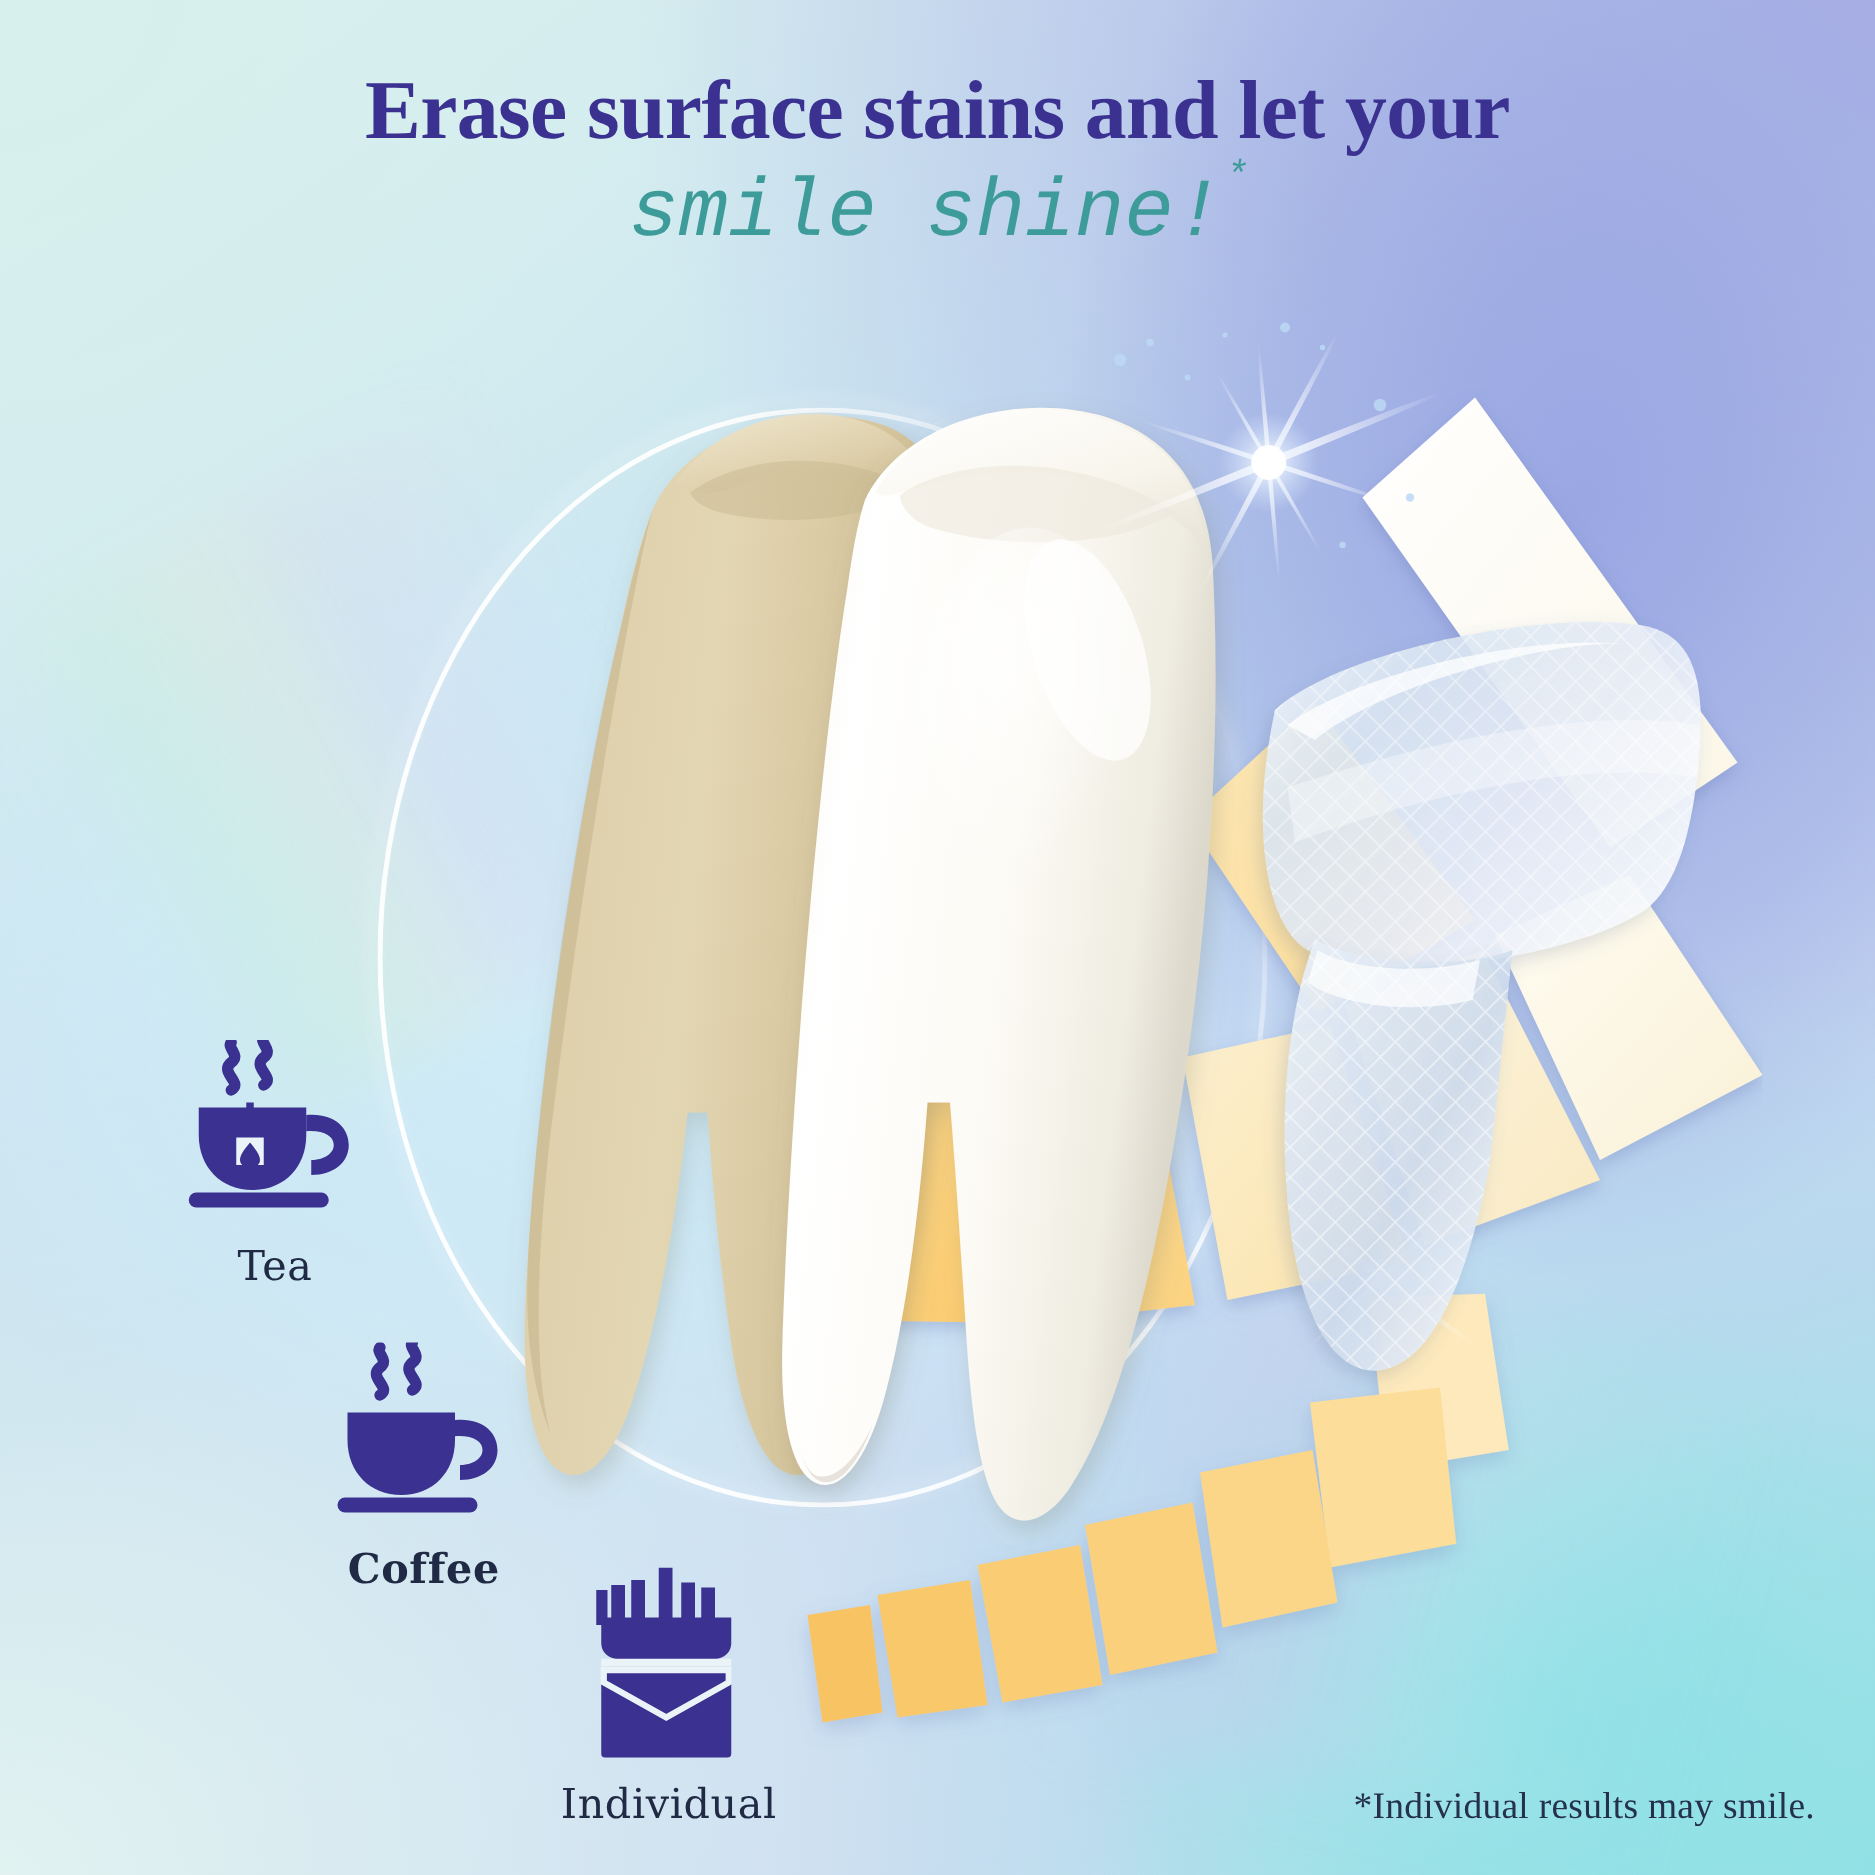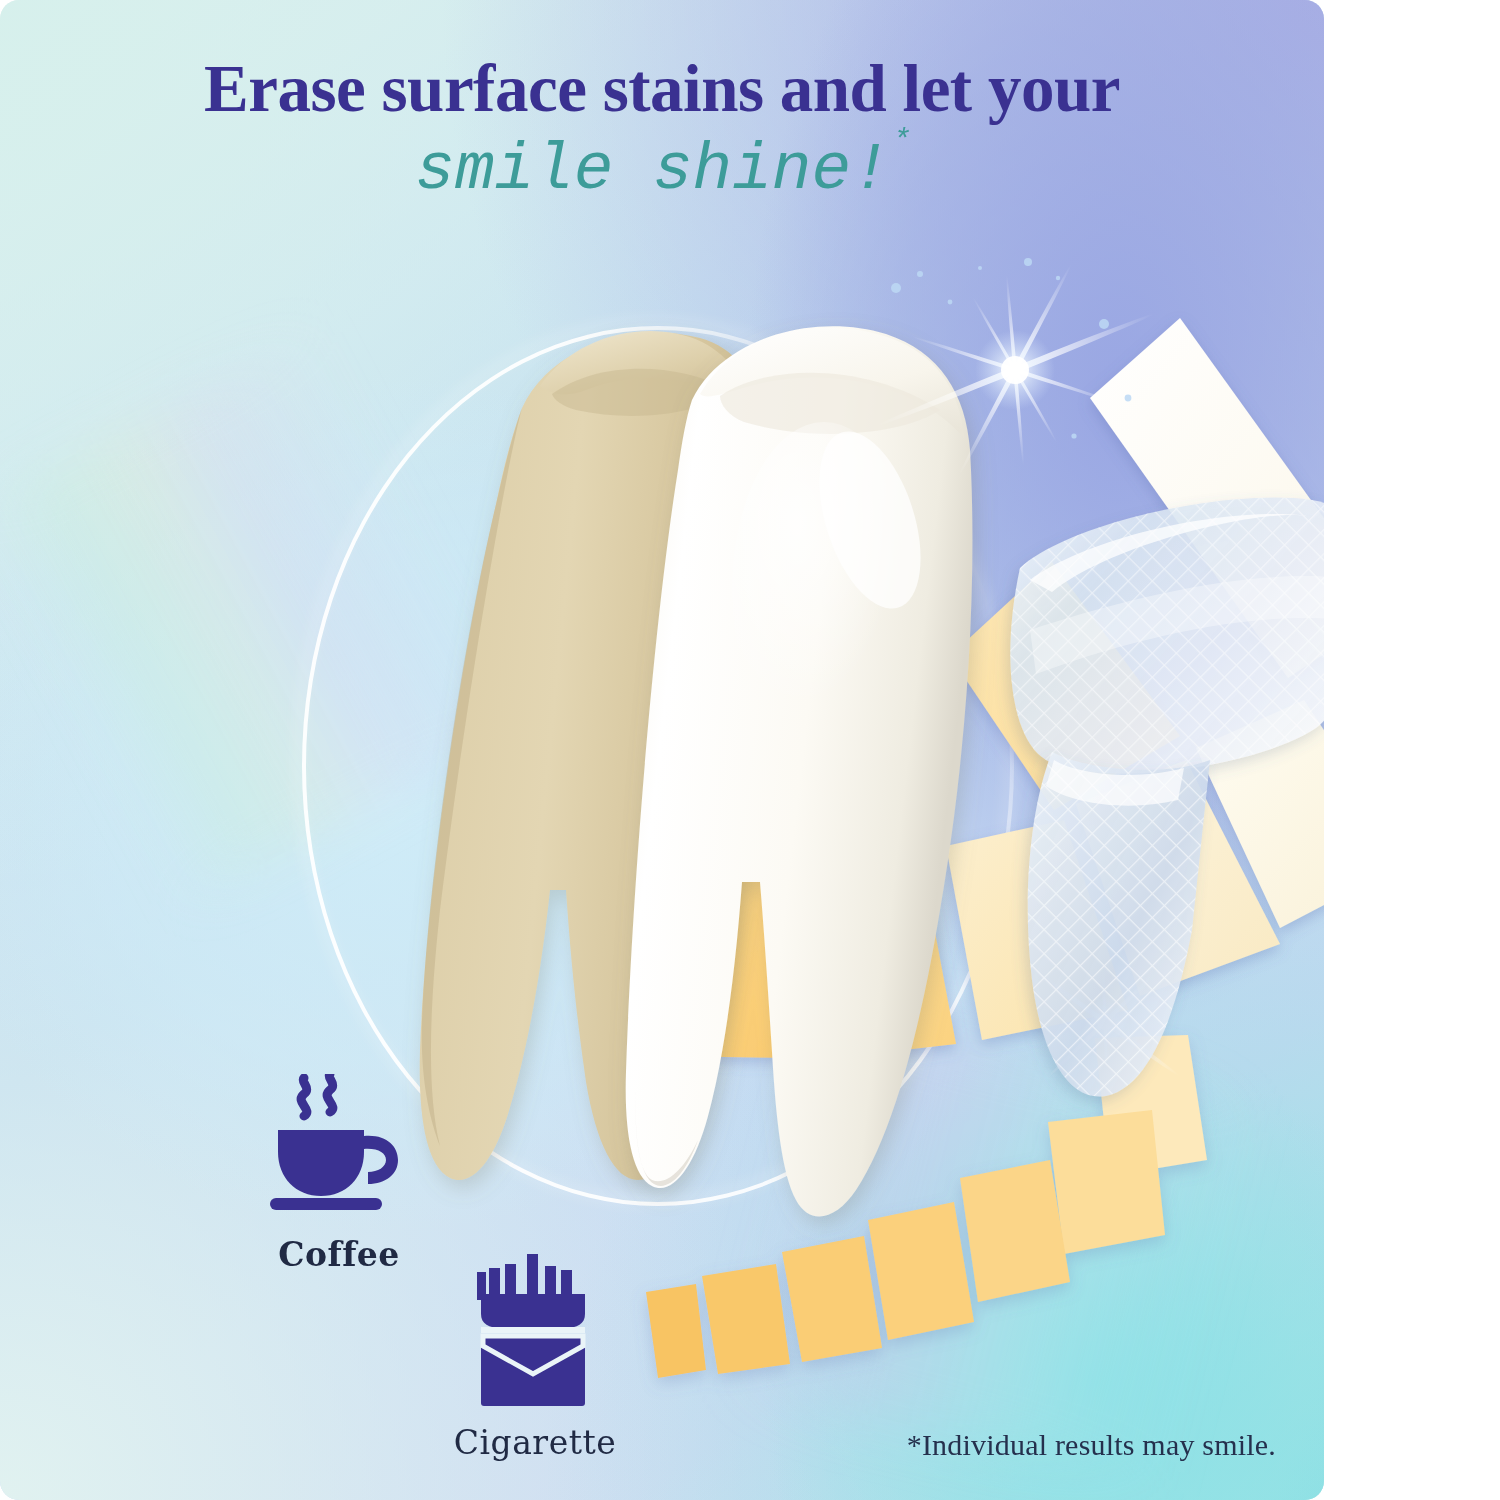--- a/index.html
+++ b/index.html
@@ -2,26 +2,25 @@
 <html><head>
 <meta charset="utf-8">
 <style>
   html, body {
     margin: 0;
     padding: 0;
     background: #ffffff;
   }
   #stage {
     position: relative;
-    width: 1324px;
+    width: 1500px;
     height: 1500px;
     overflow: hidden;
     font-family: "Liberation Serif", "DejaVu Serif", serif;
     isolation: isolate;
-    border-radius: 19px;
   }
 
   
   .bg-base {
     position: absolute;
     inset: 0;
     background:
       radial-gradient(115% 95% at 100% 0%,   rgba(168,172,228,0.95) 0%, rgba(168,172,228,0.55) 30%, rgba(168,172,228,0.0) 58%),
       radial-gradient(95% 80% at 100% 100%,  rgba(130,222,226,0.80) 0%, rgba(150,226,228,0.40) 34%, rgba(150,226,228,0.0) 62%),
       radial-gradient(110% 90% at 0% 0%,     rgba(214,240,236,0.95) 0%, rgba(214,240,236,0.45) 36%, rgba(214,240,236,0.0) 66%),
@@ -536,20 +535,43 @@
   </div>
 
   <div class="headline-wrap">
     <div class="headline">Erase surface stains and let your</div>
     <div class="subline">
       <span>smile shine!</span><span class="star">*</span>
     </div>
   </div>
 
 
+  <div class="icon-item" id="icon-tea">
+    <svg class="glyph" width="150" height="150" viewBox="0 0 150 150" xmlns="http://www.w3.org/2000/svg">
+      <g fill="none" stroke="#3a3191" stroke-width="9" stroke-linecap="round" stroke-linejoin="round">
+        <path d="M40 40 c 10 -6, -10 -14, 0 -22 c 8 -6, -4 -12, 0 -16"></path>
+        <path d="M66 36 c 10 -6, -10 -14, 0 -22 c 8 -6, -4 -12, 0 -16"></path>
+      </g>
+      <g fill="#3a3191">
+
+        <path d="M14 54 h86 v22 c 0 26, -18 44, -43 44 c -25 0, -43 -18, -43 -44 Z"></path>
+
+        <path d="M100 60 c 22 -2, 34 10, 34 24 c 0 14, -12 24, -30 24 l 0 -12
+                 c 10 0, 18 -5, 18 -12 c 0 -7, -8 -12, -22 -11 Z"></path>
+
+        <rect x="6" y="122" width="112" height="12" rx="6"></rect>
+
+        <rect x="52" y="50" width="6" height="26"></rect>
+        <path d="M40 76 h30 v24 c 0 4, -3 6, -7 6 h-16 c -4 0, -7 -2, -7 -6 Z" fill="#3a3191"></path>
+        <path d="M44 78 h22 v22 h-22 Z" fill="#eaf4f8"></path>
+        <path d="M55 82 c 5 6, 8 10, 8 14 c 0 4, -4 6, -8 6 c -4 0, -8 -2, -8 -6 c 0 -4, 3 -8, 8 -14 Z" fill="#3a3191"></path>
+      </g>
+    </svg>
+    <span class="caption">Tea</span>
+  </div>
 
   <div class="icon-item" id="icon-coffee">
     <svg class="glyph" width="150" height="150" viewBox="0 0 150 150" xmlns="http://www.w3.org/2000/svg">
       <g fill="none" stroke="#3a3191" stroke-width="9" stroke-linecap="round" stroke-linejoin="round">
         <path d="M40 42 c 10 -6, -10 -14, 0 -22 c 8 -6, -4 -12, 0 -16"></path>
         <path d="M66 38 c 10 -6, -10 -14, 0 -22 c 8 -6, -4 -12, 0 -16"></path>
       </g>
       <g fill="#3a3191">
         <path d="M14 56 h86 v22 c 0 26, -18 44, -43 44 c -25 0, -43 -18, -43 -44 Z"></path>
         <path d="M100 62 c 22 -2, 34 10, 34 24 c 0 14, -12 24, -30 24 l 0 -12
@@ -572,18 +594,18 @@
         <rect x="12" y="18" width="9" height="28"></rect>
 
         <path d="M16 40 h104 v20 c 0 10, -8 14, -20 14 h-64 c -12 0, -20 -4, -20 -14 Z"></path>
 
         <rect x="16" y="80" width="104" height="72" rx="3"></rect>
         <path d="M16 80 h104 v14 l-52 30 l-52 -30 Z" fill="#3a3191"></path>
       </g>
       <path d="M18 82 h100 v10 l-50 28 l-50 -28 Z" fill="none" stroke="#eaf4f8" stroke-width="5"></path>
       <line x1="16" y1="76" x2="120" y2="76" stroke="#eaf4f8" stroke-width="6"></line>
     </svg>
-    <span class="caption">Cigarette</span>
+    <span class="caption">Individual</span>
   </div>
 
   <div class="disclaimer">*Individual results may smile.</div>
 
 </div>
 
 </body></html>

